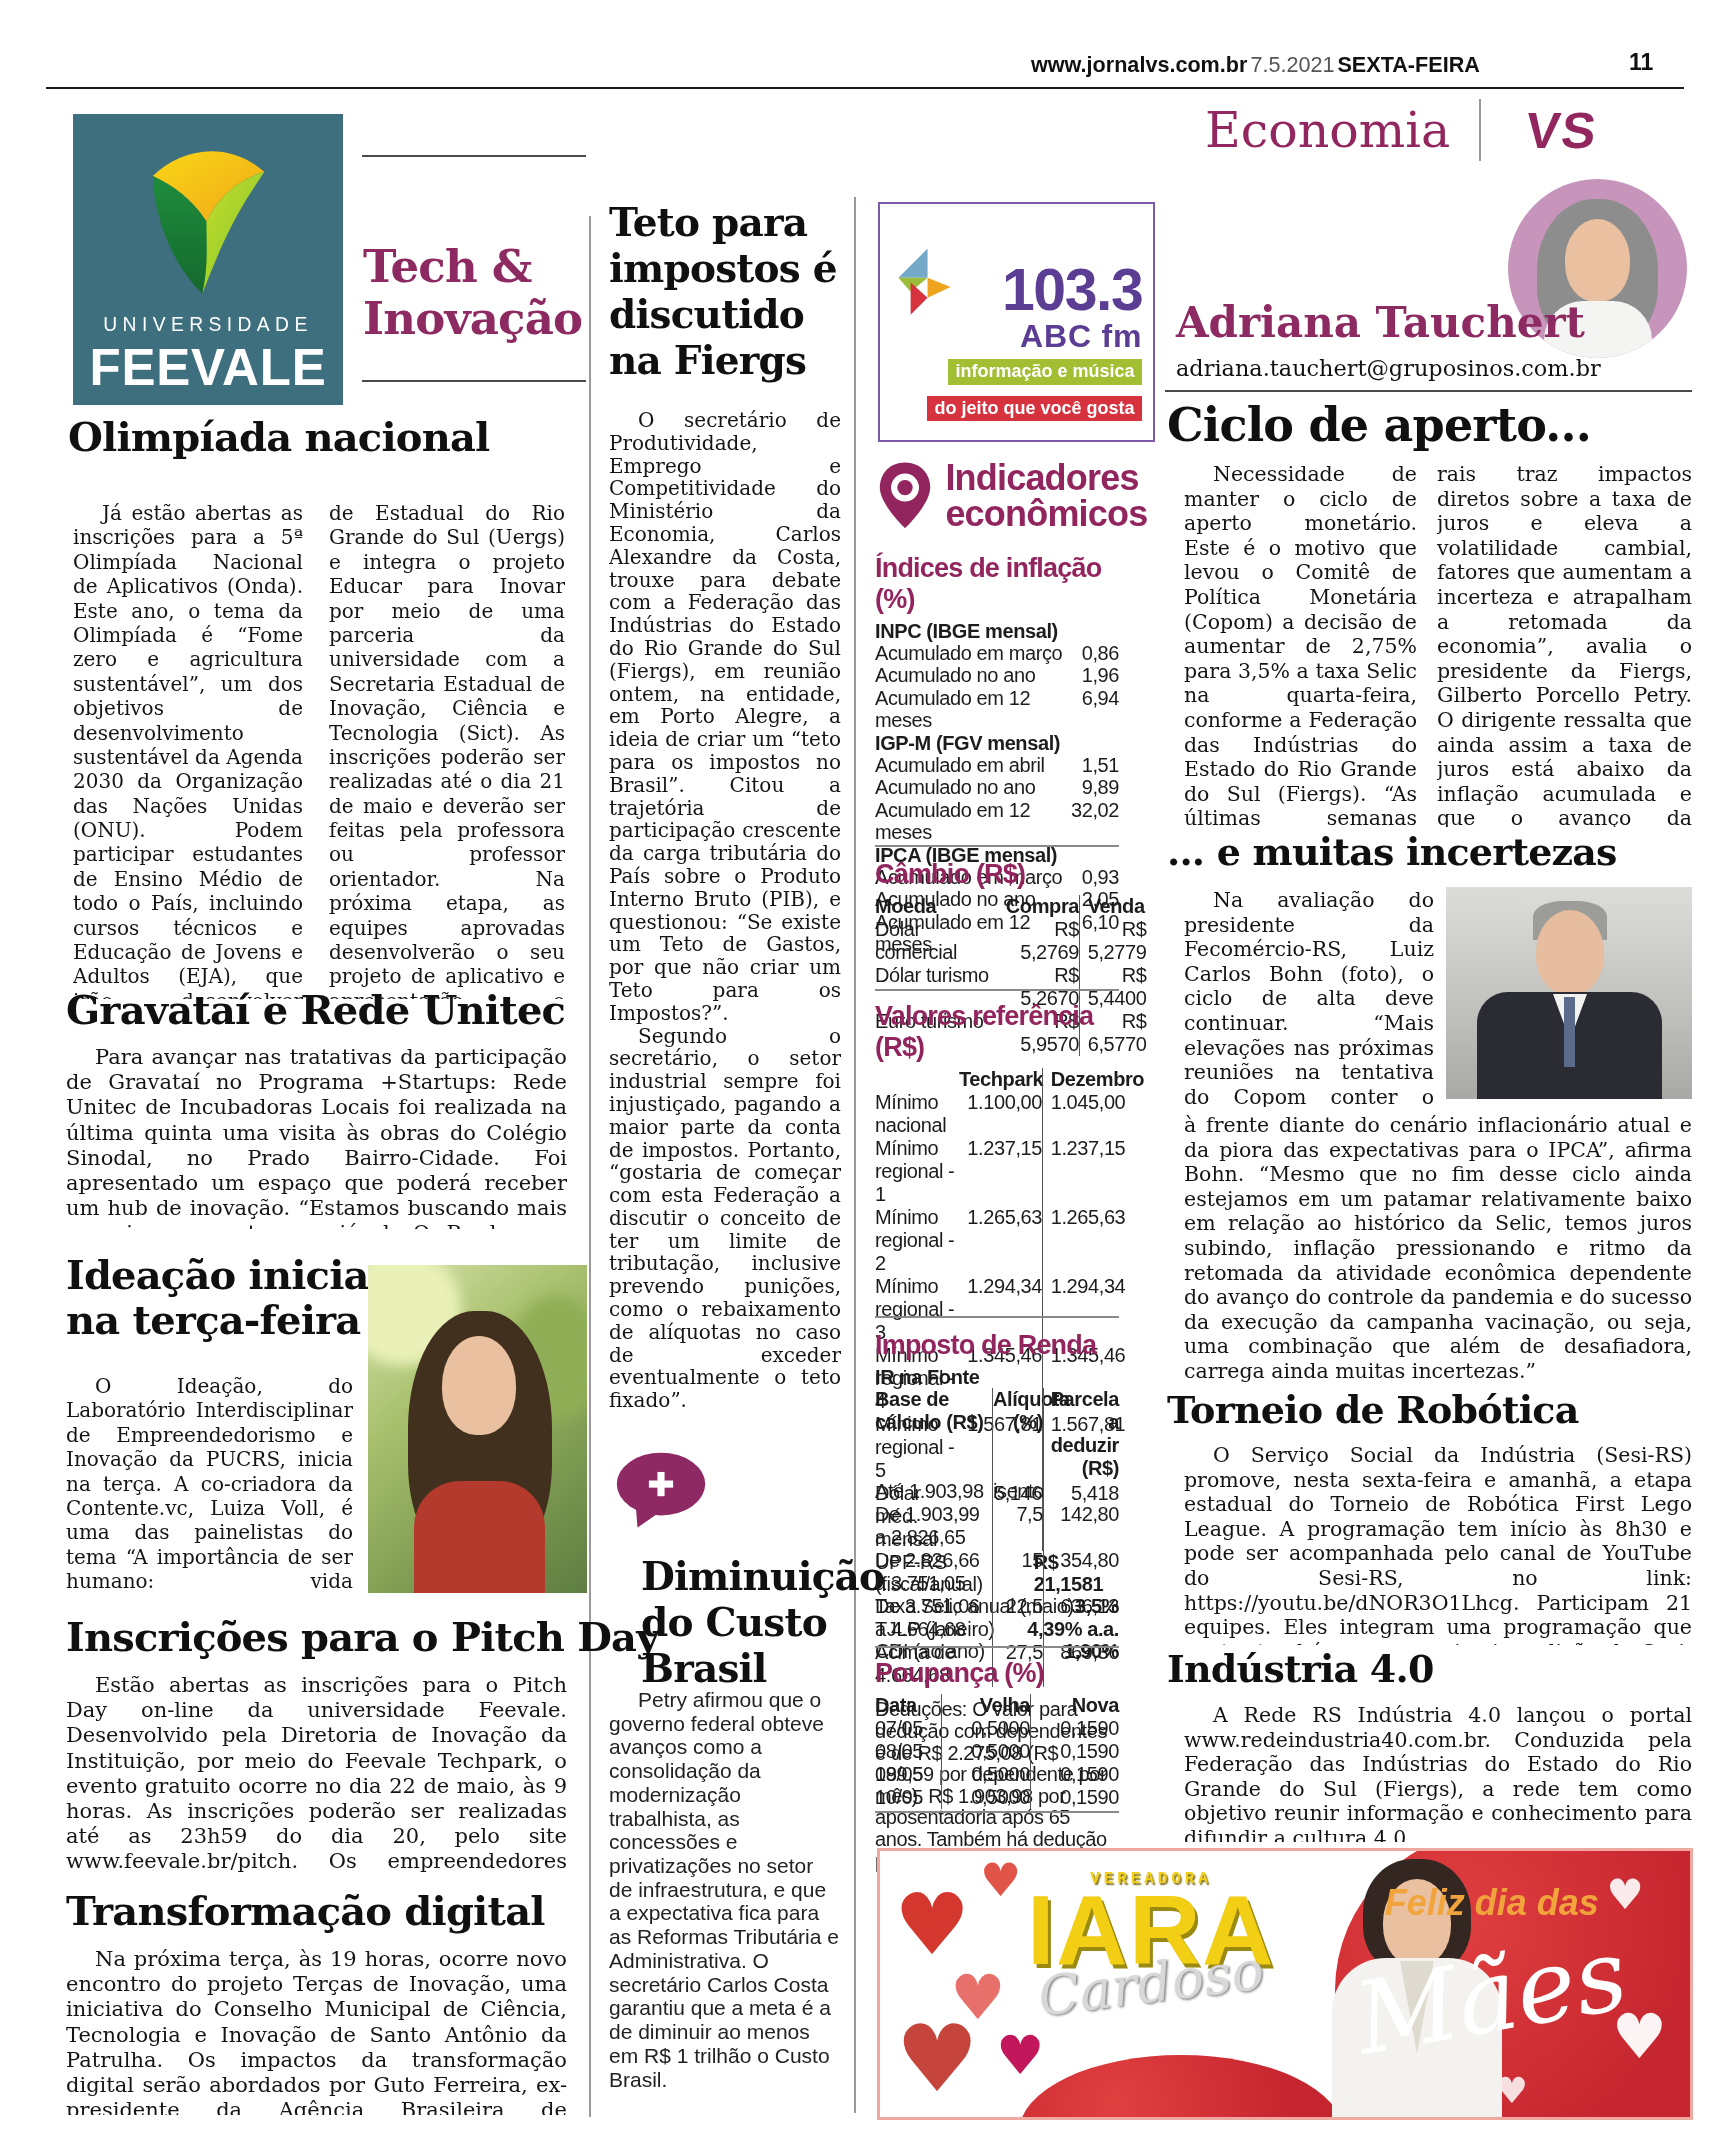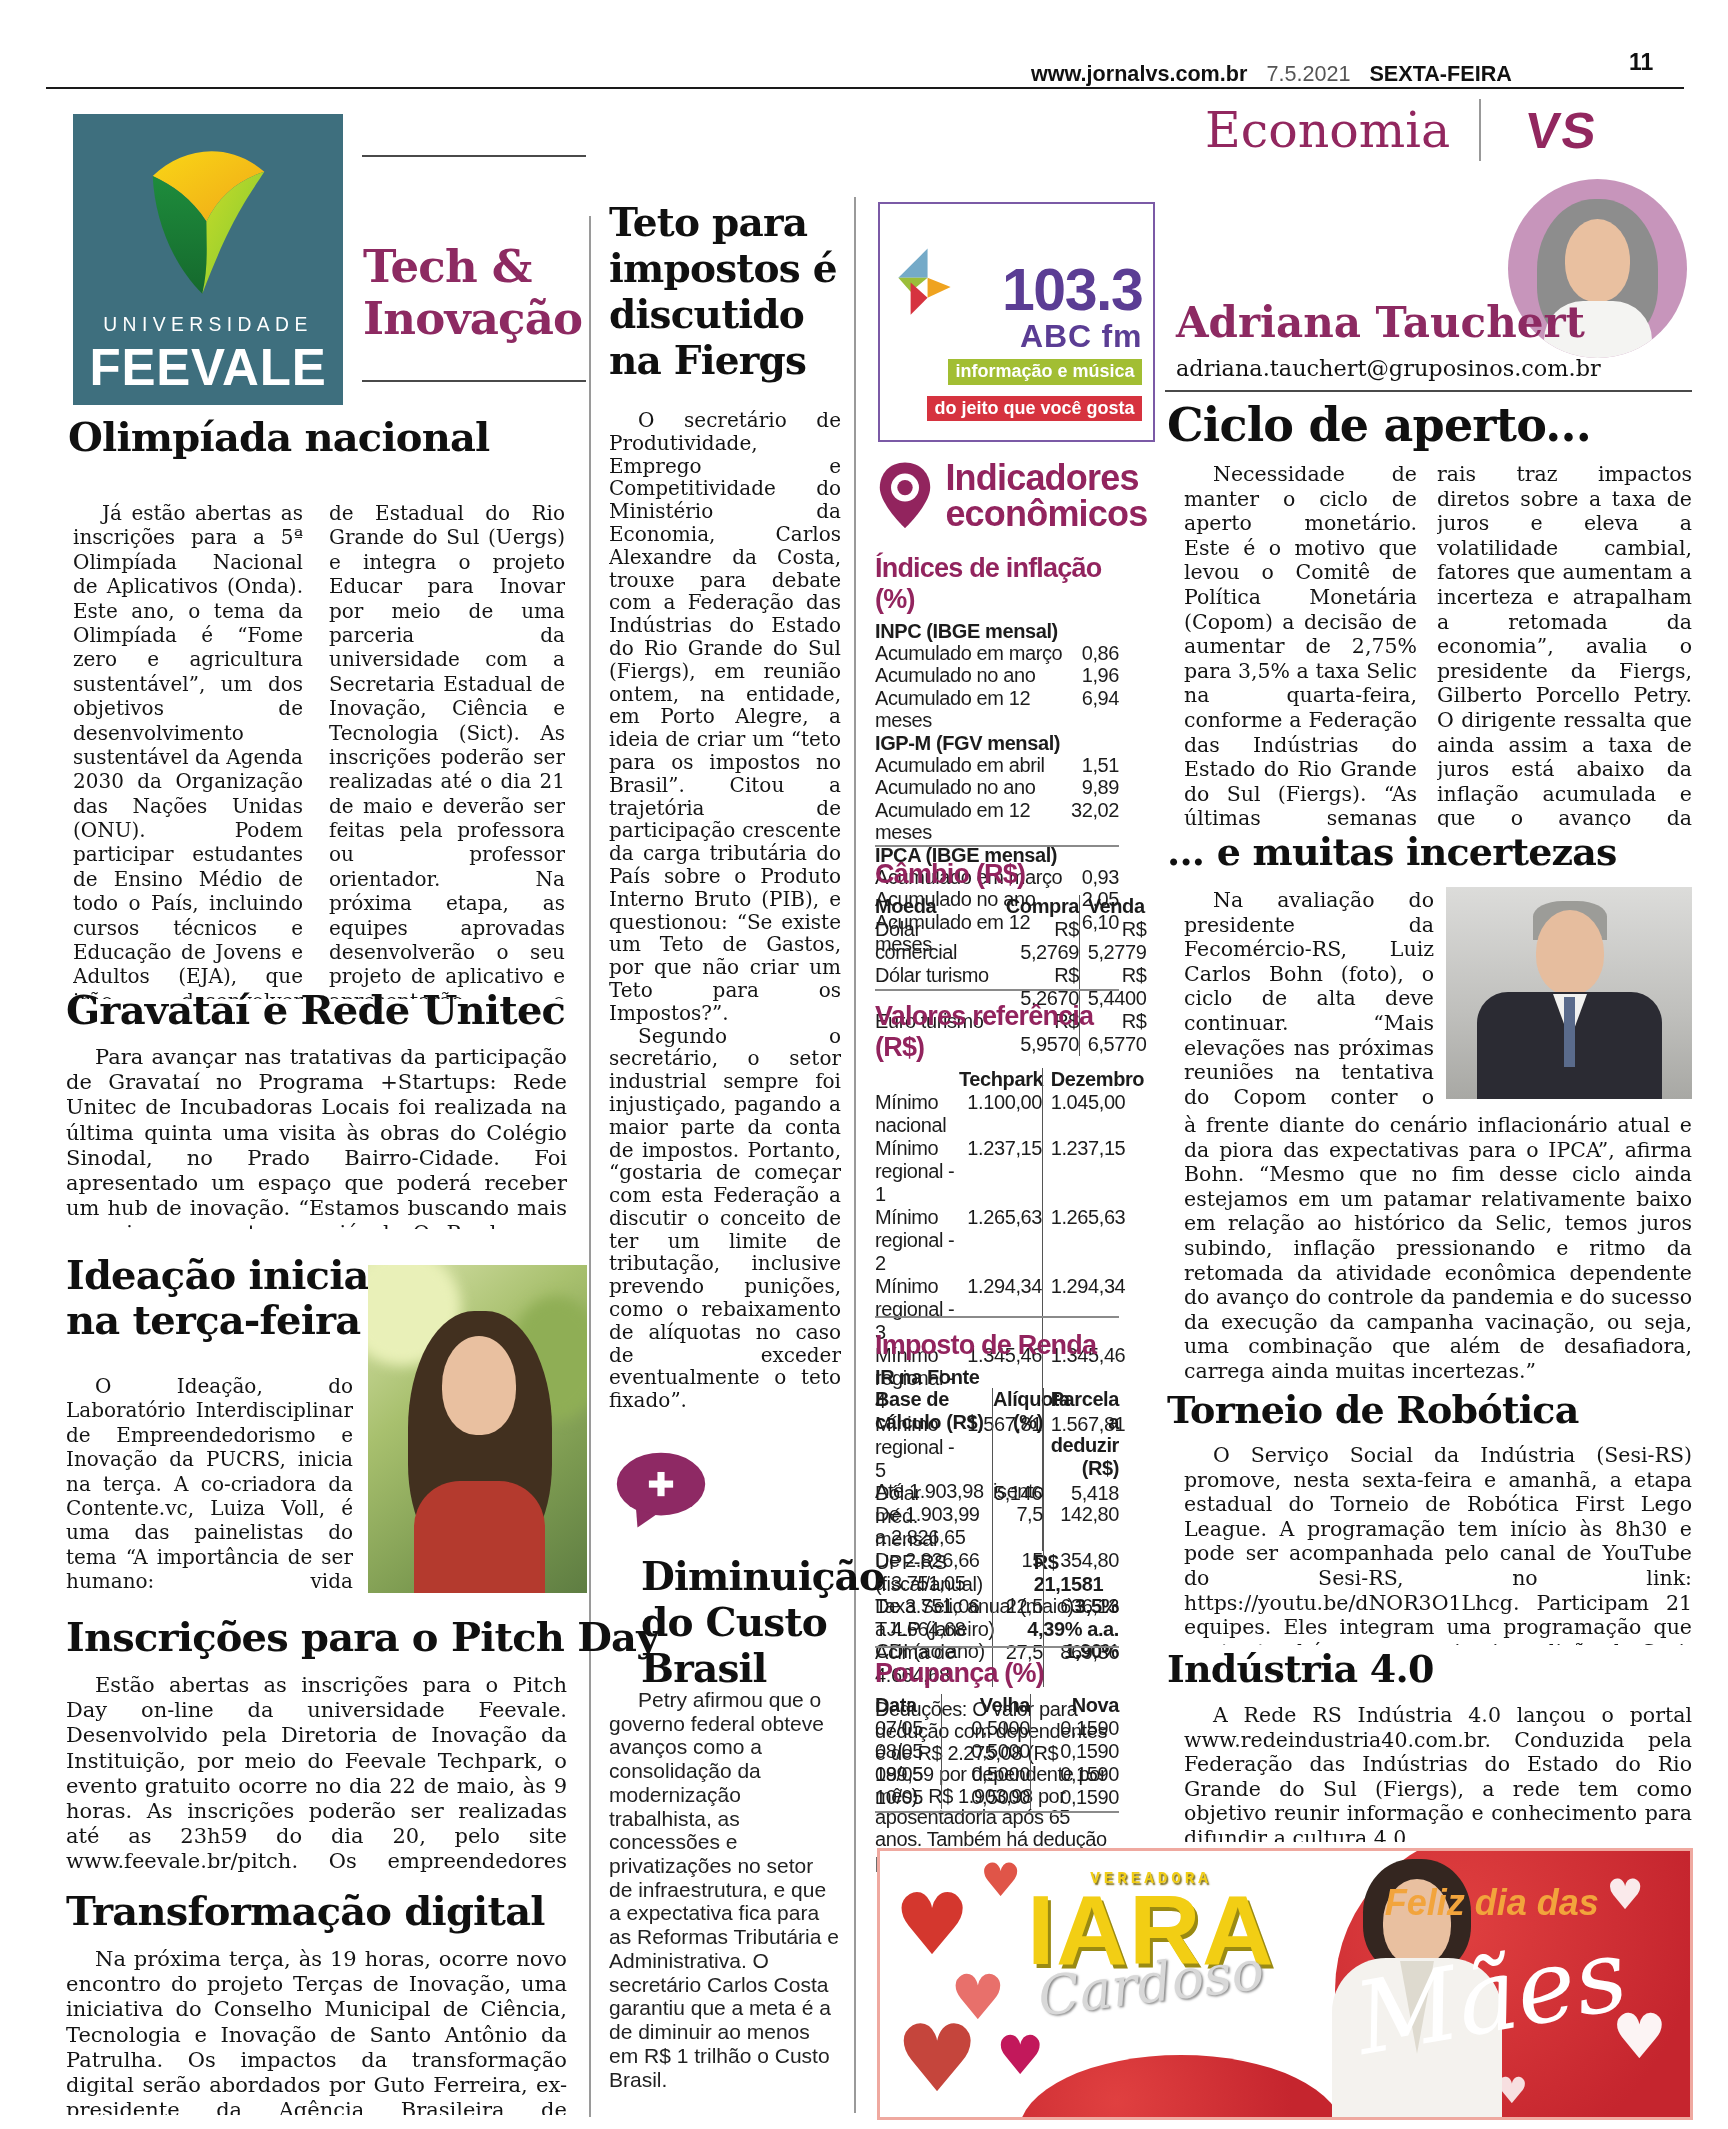--- a/index.html
+++ b/index.html
@@ -91,21 +91,21 @@
   .cardoso{font-family:"DejaVu Serif",serif;font-style:italic;font-size:54px;color:#d8d8d8;
            text-shadow:1.5px 1.5px 2.3px #8a8a8a;transform:rotate(-7deg);margin-top:-20px;}
   .feliz{font-family:"Liberation Sans",sans-serif;font-weight:bold;font-style:italic;font-size:36px;color:#F2A43C;}
   .maes-script{font-family:"DejaVu Serif",serif;font-style:italic;font-size:100px;color:#fff;transform:rotate(-10deg);line-height:0.9;}
 </style>
 </head>
 <body>
 
 <div id="page">
 
-  <div class="abs" style="left:1031px;top:61px;display:flex;gap:19px;">
+  <div class="abs" style="left:1031px;top:52px;display:flex;gap:3px;">
     <span class="hdr-site">www.jornalvs.com.br</span>
     <span class="hdr-date">7.5.2021</span>
     <span class="hdr-day">SEXTA-FEIRA</span>
   </div>
   <div class="abs hdr-page" style="left:1629px;top:49px;">11</div>
   <div class="rule-h" style="left:46px;top:87px;width:1638px;height:2.3px;"></div>
 
   <div class="abs" style="left:1159px;top:99px;width:533px;display:flex;align-items:center;">
     <span class="section-title" style="margin-left:46px;">Economia</span>
     <span style="width:2.3px;height:62px;background:#999;margin:0 45px 0 29px;"></span>

